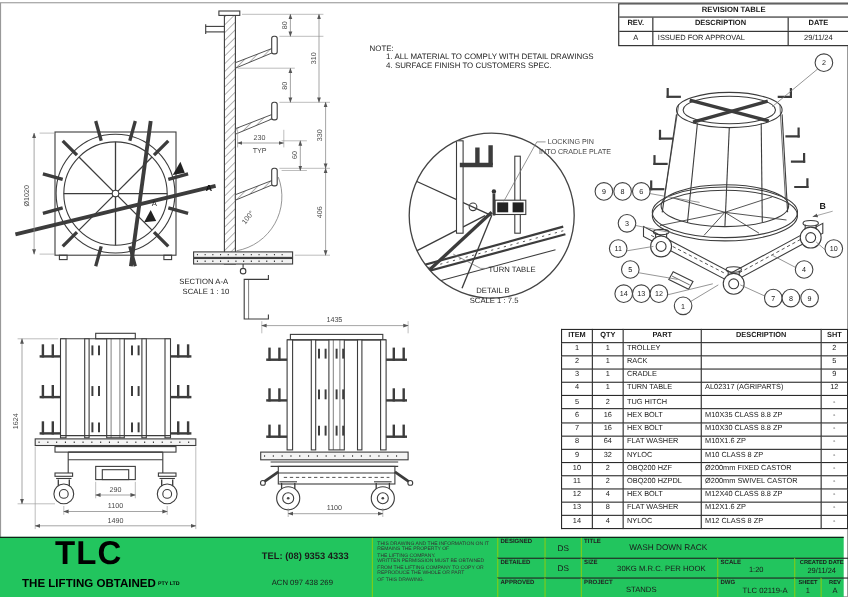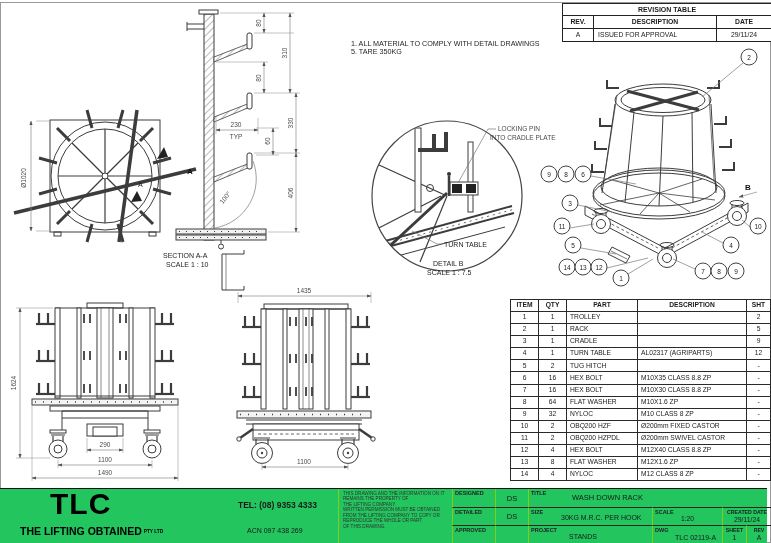--- a/index.html
+++ b/index.html
@@ -473,22 +473,23 @@
     <div class="rc3">DATE</div>
   </div>
   <div class="rev-row dt">
     <div class="rc1">A</div>
     <div class="rc2">ISSUED FOR APPROVAL</div>
     <div class="rc3">29/11/24</div>
   </div>
 </div>
 
 <div class="abs notes">
+  <div class="nt">NOTE:</div>
   <div class="itm">1. ALL MATERIAL TO COMPLY WITH DETAIL DRAWINGS</div>
-  <div class="itm">5. TARE 350KG</div>
+  <div class="itm">4. SURFACE FINISH TO CUSTOMERS SPEC.</div>
 </div>
 
 <table class="abs parts">
   <colgroup>
         <col style="width:28px">
         <col style="width:28px">
         <col style="width:71px">
         <col style="width:109px">
         <col style="width:24px">
       </colgroup>

